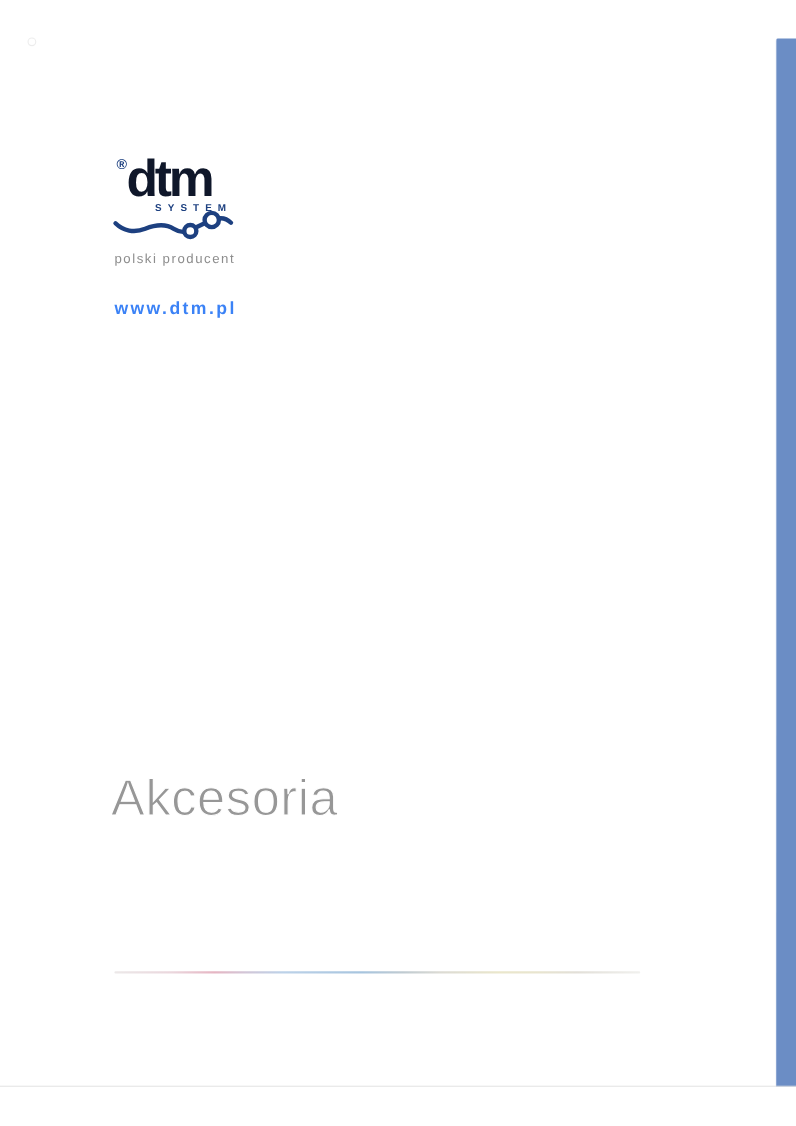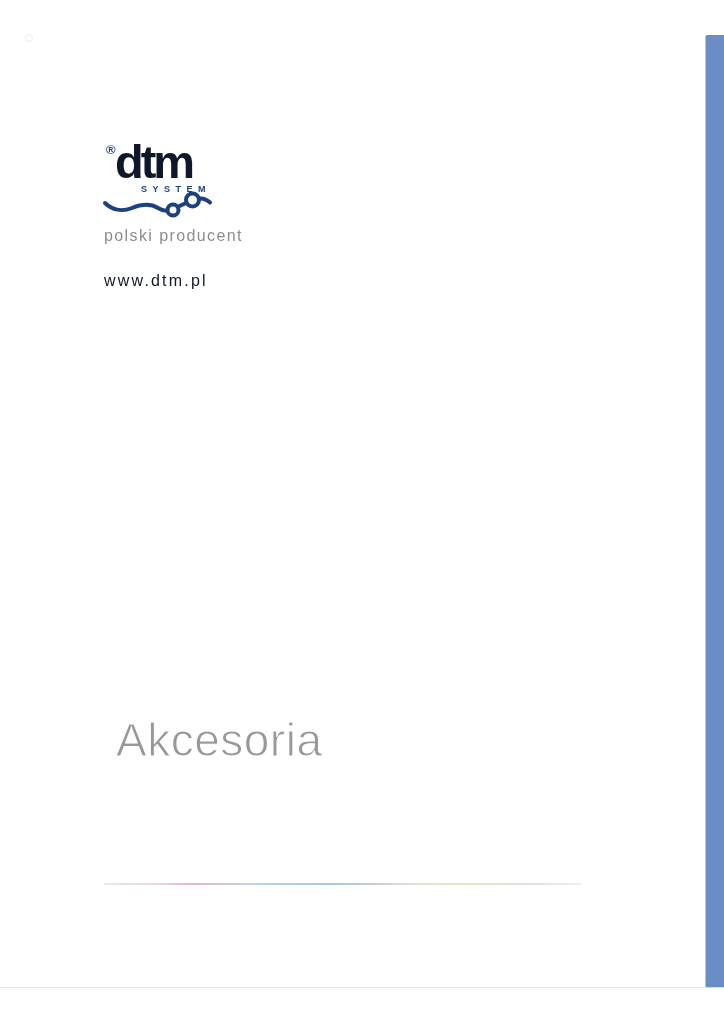--- a/index.html
+++ b/index.html
@@ -90,43 +90,43 @@
     position: absolute;
     left: 0px;
     top: 51px;
   }
 
   
   .tagline {
     position: absolute;
     left: 104px;
     top: 226px;
-    font-size: 16px;
+    font-size: 12px;
     line-height: 19.5px;
     letter-spacing: 1.4px;
     color: #8d8d8d;
   }
 
   
   .website {
     position: absolute;
     left: 104px;
     top: 272px;
     font-size: 16px;
-    font-weight: 400;
+    font-weight: 700;
     letter-spacing: 2.2px;
-    color: #0f172a;
+    color: #3b82f6;
   }
 
   
   .title {
     position: absolute;
     left: 101px;
     top: 699px;
-    margin: 15px;
+    margin: 0;
     font-size: 46px;
     line-height: 52px;
     font-weight: 100;
     letter-spacing: 0.5px;
     color: #979797;
     -webkit-text-stroke: 1px #ffffff;
   }
   .title span { display: block; }
 
   

